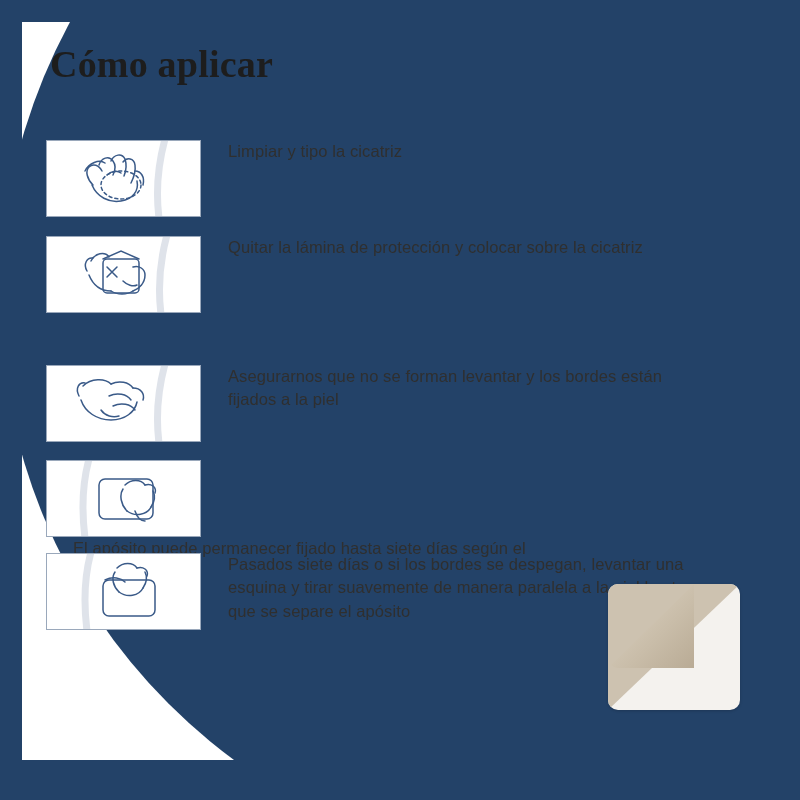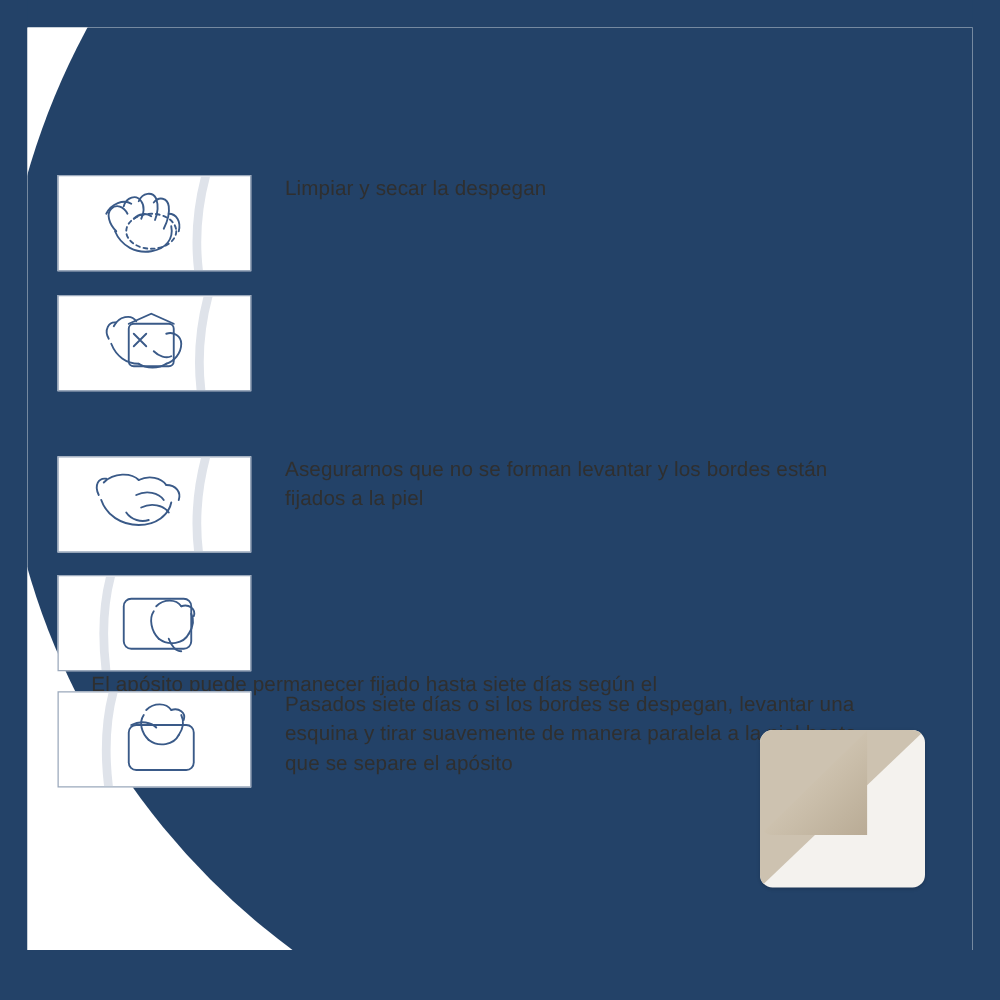--- a/index.html
+++ b/index.html
@@ -150,60 +150,62 @@
 
   <div class="navy-top"></div>
   <div class="navy-left"></div>
   <div class="navy-right"></div>
   <div class="navy-bottom"></div>
 
   <div class="white-card">
     <div class="curve-mask"></div>
   </div>
 
+  <div class="title">Cómo aplicar</div>
 
   <div class="steps">
 
     <div class="step" style="top:0px; left:0px;">
       <div class="thumb">
         <svg width="153" height="75" viewBox="0 0 153 75">
           <path d="M118 -2 C112 20, 108 45, 112 77" stroke="#dfe3ea" stroke-width="7" fill="none"></path>
           <g stroke="#3a5a88" stroke-width="1.5" fill="none" stroke-linecap="round">
             <path d="M38 30 C42 22, 52 18, 58 22"></path>
             <path d="M46 44 C40 38, 38 30, 42 26 C46 22, 52 24, 55 30"></path>
             <path d="M52 24 C54 17, 62 14, 66 20 C69 24, 68 30, 66 34"></path>
             <path d="M64 20 C67 13, 75 12, 78 18 C80 24, 79 30, 77 35"></path>
             <path d="M76 21 C80 16, 87 17, 88 24 C89 31, 86 38, 84 42"></path>
             <path d="M45 44 C50 56, 62 62, 74 60 C86 58, 92 50, 90 40"></path>
             <path d="M88 30 C94 30, 98 36, 96 44"></path>
             <ellipse cx="74" cy="44" rx="20" ry="14" stroke-dasharray="3 3"></ellipse>
             <path d="M60 34 C64 30, 70 29, 74 32"></path>
           </g>
         </svg>
       </div>
-      <div class="step-text">Limpiar y secar la despegan</div>
+      <div class="step-text">Limpiar y tipo la cicatriz</div>
     </div>
 
     <div class="step" style="top:96px; left:0px;">
       <div class="thumb">
         <svg width="153" height="75" viewBox="0 0 153 75">
           <path d="M120 -2 C114 20, 110 45, 114 77" stroke="#dfe3ea" stroke-width="7" fill="none"></path>
           <g stroke="#3a5a88" stroke-width="1.5" fill="none" stroke-linecap="round">
             <rect x="56" y="22" width="36" height="34" rx="4"></rect>
             <path d="M56 22 L74 14 L92 22"></path>
             <path d="M44 24 C48 16, 58 14, 62 20"></path>
             <path d="M40 34 C36 27, 40 20, 46 21"></path>
             <path d="M42 38 C46 48, 54 54, 64 54"></path>
             <path d="M86 30 C92 28, 98 32, 98 38 C98 46, 92 52, 86 54"></path>
             <path d="M64 54 C70 58, 80 58, 86 54"></path>
             <path d="M60 30 L70 40 M70 30 L60 40"></path>
             <path d="M76 44 C80 48, 86 50, 90 48"></path>
           </g>
         </svg>
       </div>
+      <div class="step-text">Quitar la lámina de protección y colocar sobre la cicatriz</div>
     </div>
 
     <div class="step" style="top:225px; left:0px;">
       <div class="thumb">
         <svg width="153" height="75" viewBox="0 0 153 75">
           <path d="M118 -2 C112 20, 108 45, 112 77" stroke="#dfe3ea" stroke-width="7" fill="none"></path>
           <g stroke="#3a5a88" stroke-width="1.5" fill="none" stroke-linecap="round">
             <path d="M36 20 C44 12, 58 12, 64 18"></path>
             <path d="M32 30 C28 22, 32 16, 38 17"></path>
             <path d="M34 34 C38 46, 50 54, 64 54 C78 54, 88 46, 90 36"></path>

